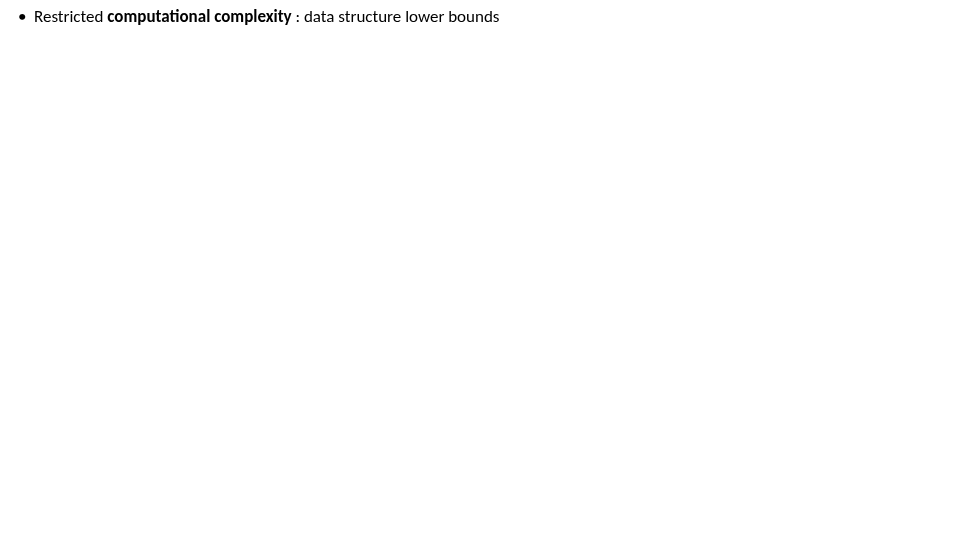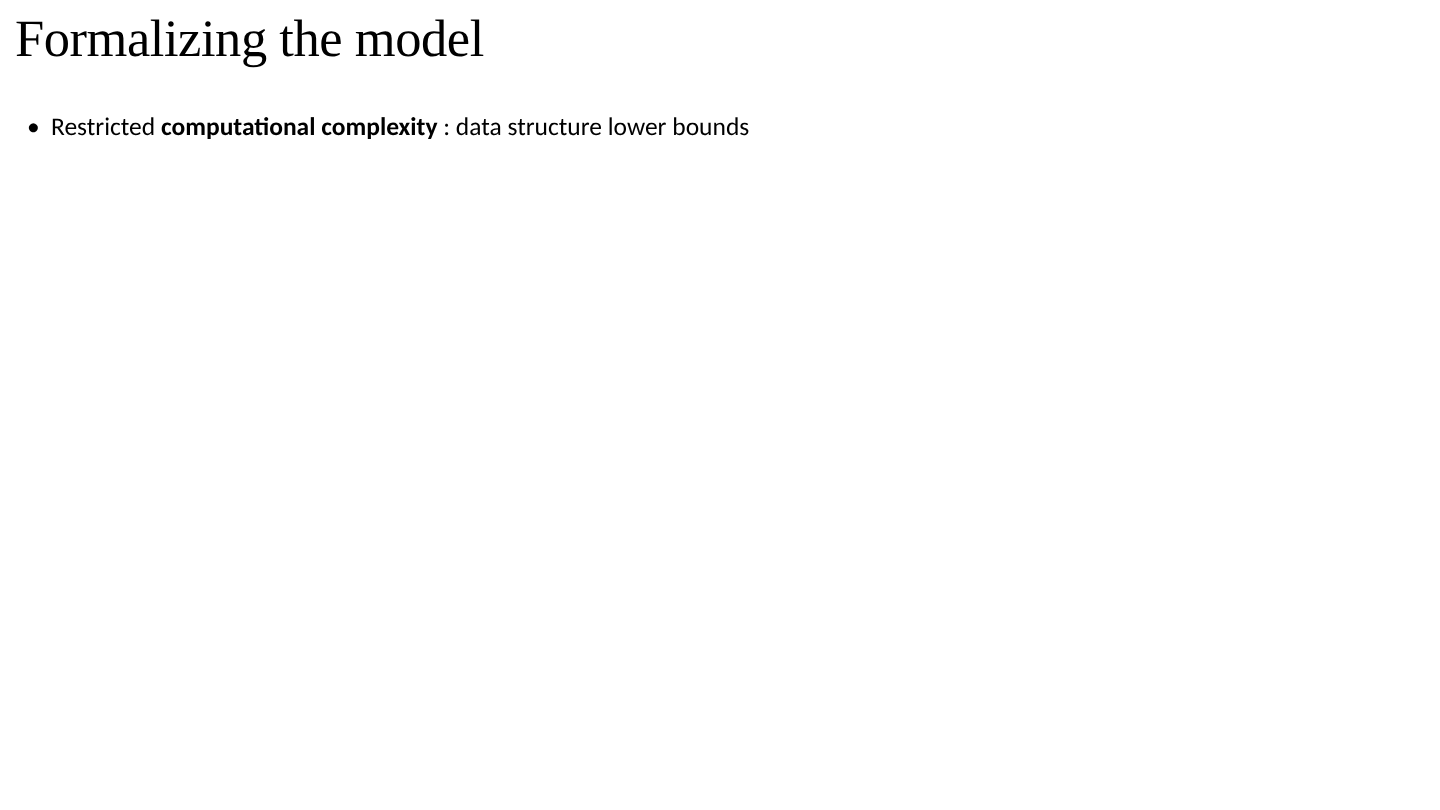--- a/index.html
+++ b/index.html
@@ -43,19 +43,18 @@
       top: 0;
     }
     .bold {
       font-weight: bold;
     }
   </style>
 </head>
 <body>
 
 <div class="slide">
-  <h1 class="title">Formalizing the model</h1>
   <ul class="bullets">
     <li>
       <span>Restricted </span><span class="bold">computational complexity</span><span> : data structure lower bounds</span>
     </li>
   </ul>
 </div>
 
 </body></html>

